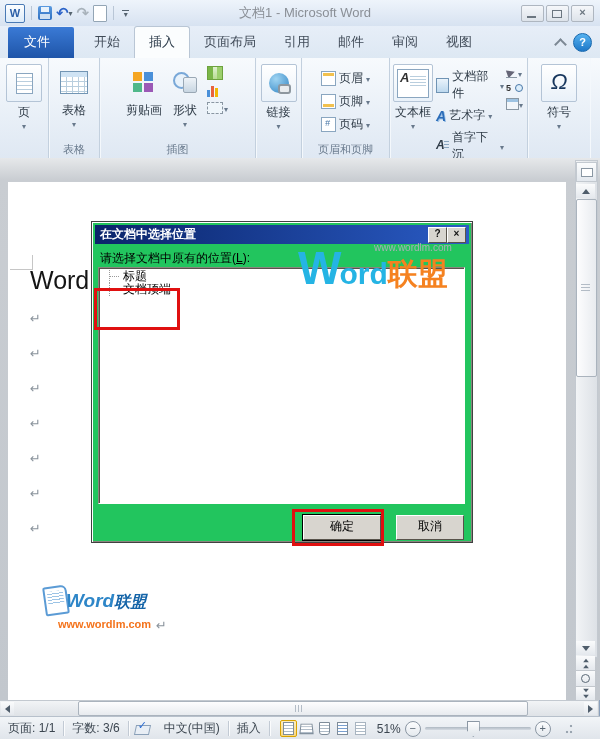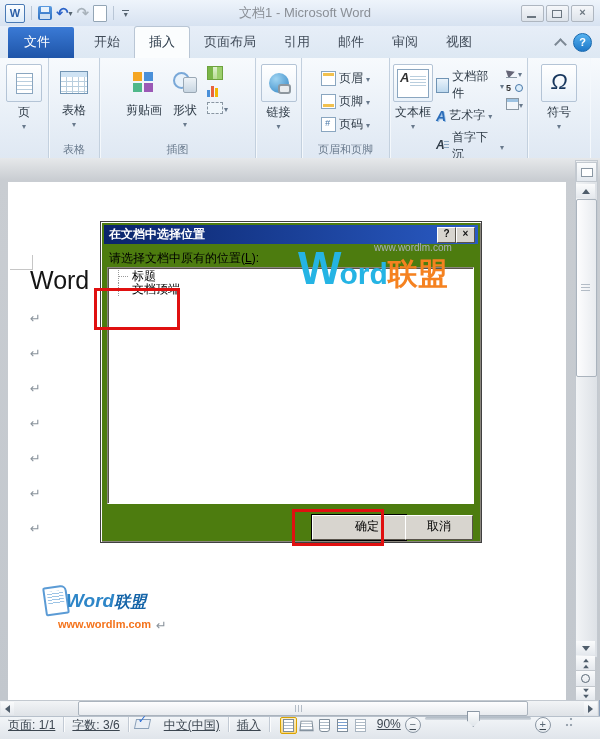--- a/index.html
+++ b/index.html
@@ -119,21 +119,21 @@
   .vthumb{left:576px;top:199px;width:19px;height:176px;background:linear-gradient(90deg,#fdfdfe,#e8ebef);border:1px solid #aab3bd;border-radius:2px;}
   .vthumb:after{content:"";position:absolute;left:4px;top:84px;width:9px;height:7px;background:repeating-linear-gradient(#b3bcc6 0 1px,#0000 1px 3px);}
   .dbl{display:flex;flex-direction:column;align-items:center;line-height:4px;gap:1px;}
   .dbl .tri{transform:scale(.7);}
   .circ{width:7px;height:7px;border:1px solid #5a6875;border-radius:50%;}
   .htrack{left:0;top:700px;width:598px;height:16px;background:linear-gradient(#f2f4f6,#dde1e6);border-top:1px solid #c3c9d0;}
   .hthumb{left:78px;top:701px;width:448px;height:13px;background:linear-gradient(#fdfdfe,#e8ebef);border:1px solid #aab3bd;border-radius:2px;}
   .hthumb:after{content:"";position:absolute;left:216px;top:3px;width:9px;height:7px;background:repeating-linear-gradient(90deg,#b3bcc6 0 1px,#0000 1px 3px);}
 
   
-  .statusbar{left:0;top:716px;width:600px;height:23px;background:linear-gradient(#f2f5f8,#dfe4ea);border-top:1px solid #b7c0cb;display:flex;align-items:flex-start;font-size:12px;color:#3c4650;text-decoration:underline;}
+  .statusbar{left:0;top:716px;width:600px;height:23px;background:linear-gradient(#f2f5f8,#dfe4ea);border-top:1px solid #b7c0cb;display:flex;align-items:center;font-size:12px;color:#3c4650;}
   .st{padding:0 8px;white-space:nowrap;}
   .ssep{width:1px;height:15px;background:#c2cad4;box-shadow:1px 0 0 #fbfcfd;}
   .spell{width:15px;height:11px;position:relative;margin:0 6px;}
   .spell:before{content:"";position:absolute;left:0;top:2px;width:13px;height:8px;background:#e8eef5;border:1px solid #8aa0b8;transform:skewX(-12deg);}
   .spell:after{content:"✓";position:absolute;left:3px;top:-4px;color:#2b6cd4;font-weight:bold;font-size:11px;}
   .viewbtns{display:flex;gap:1px;margin-left:10px;}
   .vb{width:15px;height:15px;border:1px solid #0000;display:flex;align-items:center;justify-content:center;}
   .vb.sel{background:linear-gradient(#fdeec0,#f9d77e);border:1px solid #d8a200;border-radius:2px;}
   .vb i{display:block;width:9px;height:11px;background:#fff;border:1px solid #7e8c99;background-image:repeating-linear-gradient(#0000 0 2px,#aebbc7 2px 3px);}
   .vb.book i{transform:perspective(20px) rotateX(20deg);width:11px;height:9px;}
@@ -143,37 +143,37 @@
   .zoomlbl{margin-left:8px;font-size:12px;color:#3c4650;}
   .zbtn{width:14px;height:14px;border-radius:50%;border:1px solid #8b97a4;background:linear-gradient(#fcfdfe,#e4e9ee);color:#5a6875;font-size:11px;line-height:12px;text-align:center;margin:0 4px;}
   .ztrack{width:106px;height:3px;background:linear-gradient(#aeb8c2,#d5dbe2);border-radius:2px;position:relative;}
   .zthumb{position:absolute;left:42px;top:-6px;width:11px;height:14px;background:linear-gradient(#fdfdfe,#dfe5ea);border:1px solid #8b97a4;clip-path:polygon(0 0,100% 0,100% 60%,50% 100%,0 60%);}
   .grip{width:10px;height:10px;margin-left:8px;background:
      radial-gradient(circle at 8px 2px,#9aa5b0 1px,#0000 1.6px),
      radial-gradient(circle at 8px 8px,#9aa5b0 1px,#0000 1.6px),
      radial-gradient(circle at 4px 8px,#9aa5b0 1px,#0000 1.6px);}
 
   
-  .dialog{left:100px;top:221px;width:380px;height:320px;background:#4d7c0f;border:1px solid #404040;box-shadow:inset 1px 1px 0 #fff,inset -1px -1px 0 #8a867e;z-index:5;}
+  .dialog{left:91px;top:221px;width:380px;height:320px;background:#22c55e;border:1px solid #404040;box-shadow:inset 1px 1px 0 #fff,inset -1px -1px 0 #8a867e;z-index:5;}
   .dtitle{position:absolute;left:3px;top:3px;right:3px;height:19px;background:linear-gradient(90deg,#0a246a,#2a5bc4);color:#fff;font-size:12px;font-weight:bold;line-height:19px;padding-left:5px;box-sizing:border-box;}
   .dbtn{position:absolute;top:5px;width:17px;height:14px;background:#d8d5cf;border:1px solid;border-color:#fff #58534b #58534b #fff;color:#111;font-size:10px;font-weight:bold;text-align:center;line-height:12px;}
   .dbtn.help{right:25px;}
   .dbtn.close{right:6px;}
   .dlabel{position:absolute;left:8px;top:28px;font-size:12px;color:#000;}
   .listbox{position:absolute;left:6px;top:45px;width:367px;height:237px;background:#fff;border:1px solid;border-color:#8a867e #fff #fff #8a867e;box-shadow:inset 1px 1px 0 #58534b;padding:2px 0 0 2px;box-sizing:border-box;}
   .trow{height:13px;display:flex;align-items:center;font-size:12px;color:#000;position:relative;}
   .conn{width:11px;height:13px;margin-left:8px;border-left:1px dotted #9a9a9a;position:relative;}
   .conn:after{content:"";position:absolute;left:0;top:6px;width:9px;border-top:1px dotted #9a9a9a;}
   .expbox{width:11px;height:11px;border:1px solid #848484;background:#fff;margin-left:3px;position:relative;}
   .expbox:before{content:"";position:absolute;left:2px;top:4px;width:5px;height:1px;background:#000;}
   .conn2{width:10px;height:13px;margin-left:26px;border-left:1px dotted #9a9a9a;position:relative;}
   .conn2:after{content:"";position:absolute;left:0;top:6px;width:8px;border-top:1px dotted #9a9a9a;}
   .lmchip{background:#0a246a;color:#fff;font-size:11px;font-weight:bold;padding:0 3px;outline:1px dotted #6f8fd8;}
   .dbtnrow .btn{position:absolute;height:23px;background:#d8d5cf;border:1px solid;border-color:#fff #58534b #58534b #fff;font-size:12px;text-align:center;line-height:21px;color:#000;}
-  .btn.ok{left:211px;top:293px;width:76px;outline:1px solid #000;padding-left:16px;}
+  .btn.ok{left:211px;top:293px;width:76px;outline:1px solid #000;}
   .btn.cancel{left:304px;top:293px;width:66px;}
 
   
   .wm{z-index:6;white-space:nowrap;}
   .wm-url{left:374px;top:242px;font-size:10px;color:#a8b0b6;}
   .wm-brand{left:298px;top:246px;line-height:44px;}
   .wm-W{font-size:46px;font-weight:bold;color:#25b4e4;letter-spacing:-2px;}
   .wm-ord{font-size:30px;font-weight:bold;color:#25b4e4;}
   .wm-league{font-size:30px;font-weight:900;color:#f58220;}
   .redbox{border:3px solid #e01010;z-index:9;background:none;}
@@ -448,21 +448,21 @@
       <span class="vb web">
           <i></i>
         </span>
       <span class="vb outl">
           <i></i>
         </span>
       <span class="vb draft">
           <i></i>
         </span>
     </span>
-    <span class="zoomlbl">90%</span>
+    <span class="zoomlbl">51%</span>
     <span class="zbtn">−</span>
     <span class="ztrack">
         <span class="zthumb"></span>
       </span>
     <span class="zbtn">+</span>
     <span class="grip"></span>
   </div>
 
   <div class="abs dialog dbtnrow">
     <div class="dtitle">在文档中选择位置</div>

